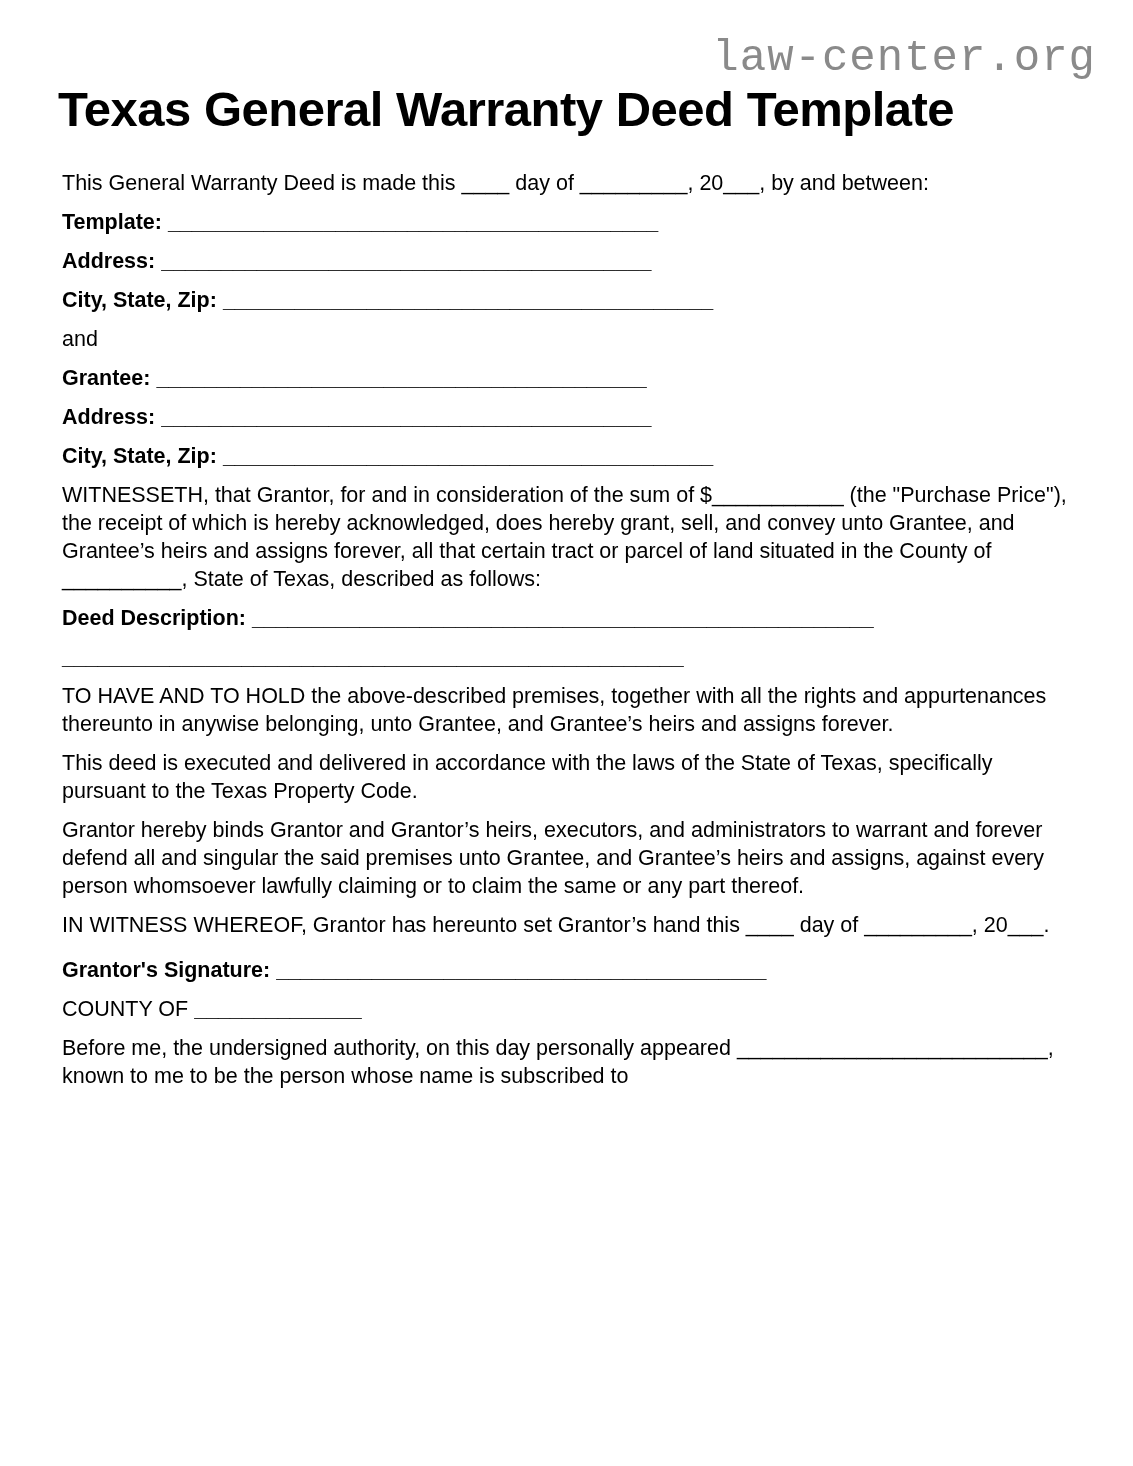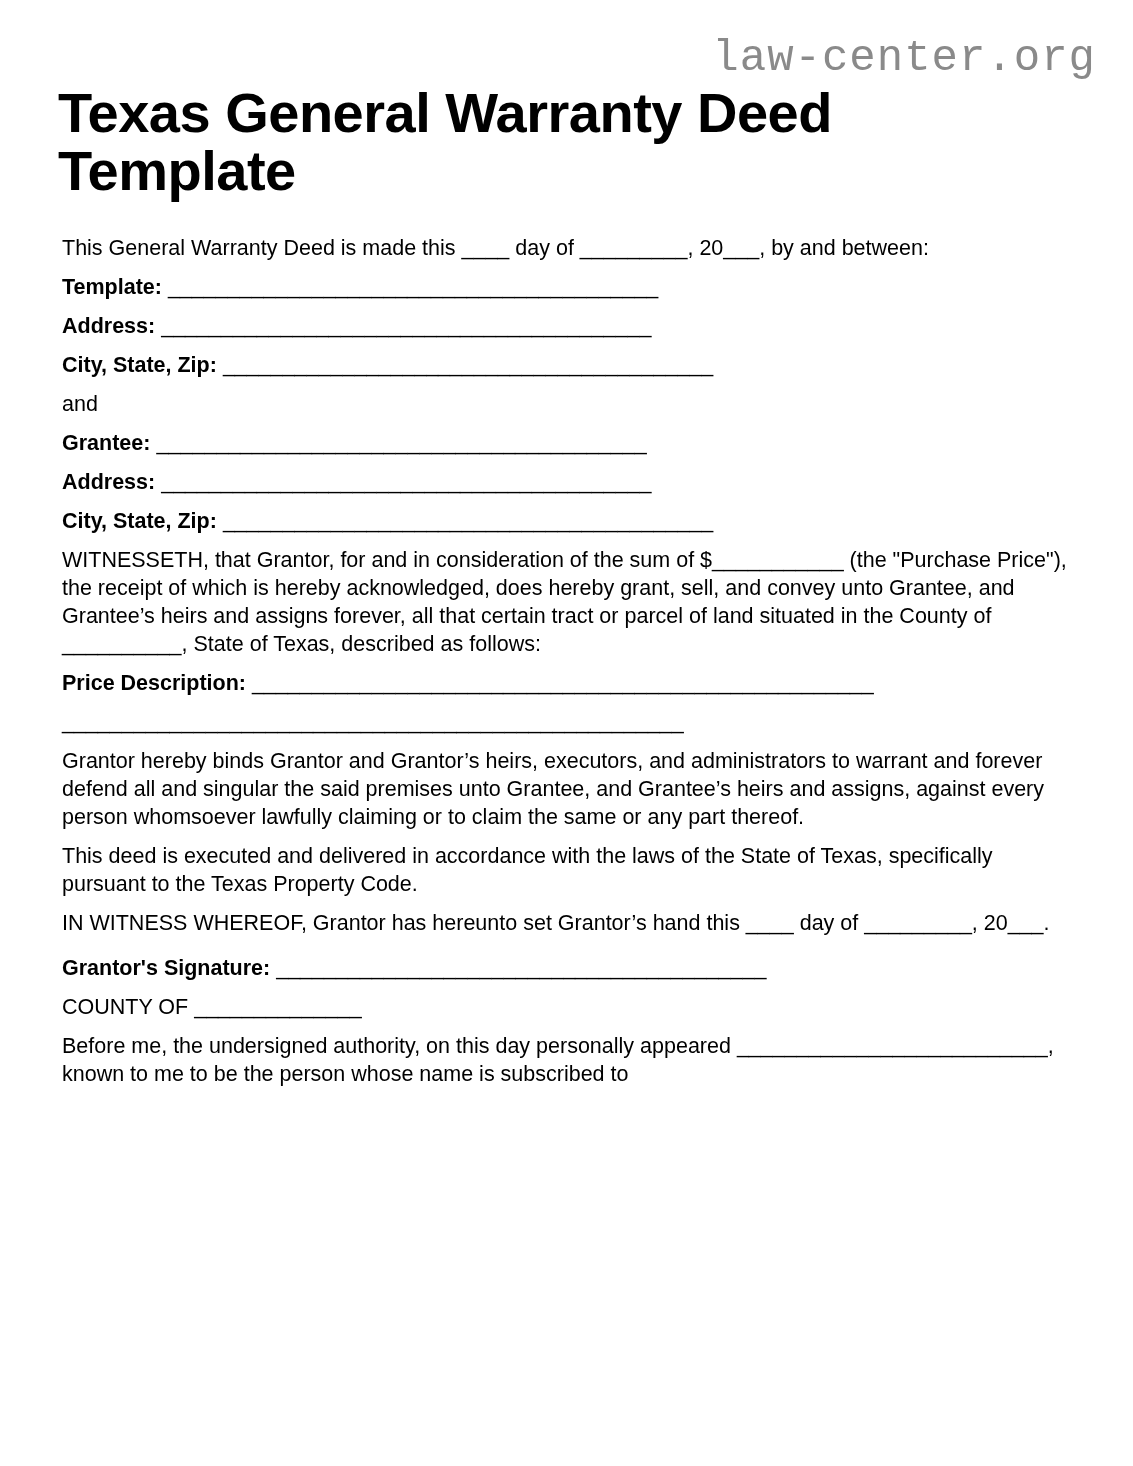--- a/index.html
+++ b/index.html
@@ -23,30 +23,30 @@
     font-size: 44px;
     line-height: 1.0;
     font-weight: normal;
     color: #8a8a8a;
     margin: 8px -26px 0 0;
     letter-spacing: 1px;
   }
   .doc-title {
     font-family: "Liberation Sans", sans-serif;
     font-weight: bold;
-    font-size: 56px;
+    font-size: 49px;
     line-height: 1.04;
     letter-spacing: -0.5px;
     color: #000000;
     margin: 4px 0 0 -4px;
   }
   p { margin: 11px 0 0 0; }
   p.intro { margin-top: 34px; }
   .label { font-weight: bold; }
-  .blank { white-space: nowrap; font-weight: normal; }
+  .blank { white-space: nowrap; font-weight: bold; }
   .tight { margin-top: 17px; }
 </style>
 </head>
 <body>
 
 <div class="page">
 
   <div class="watermark">law-center.org</div>
 
   <h1 class="doc-title">Texas General Warranty Deed Template</h1>
@@ -62,28 +62,29 @@
   <p>and</p>
 
   <p class="field"><span class="label">Grantee:</span> <span class="blank">_________________________________________</span></p>
 
   <p class="field"><span class="label">Address:</span> <span class="blank">_________________________________________</span></p>
 
   <p class="field"><span class="label">City, State, Zip:</span> <span class="blank">_________________________________________</span></p>
 
   <p>WITNESSETH, that Grantor, for and in consideration of the sum of $___________ (the "Purchase Price"), the receipt of which is hereby acknowledged, does hereby grant, sell, and convey unto Grantee, and Grantee’s heirs and assigns forever, all that certain tract or parcel of land situated in the County of __________, State of Texas, described as follows:</p>
 
-  <p class="field"><span class="label">Price Description:</span> <span class="blank">____________________________________________________</span></p>
+  <p class="field"><span class="label">Deed Description:</span> <span class="blank">____________________________________________________</span></p>
 
   <p class="field"><span class="blank">____________________________________________________</span></p>
 
+  <p>TO HAVE AND TO HOLD the above-described premises, together with all the rights and appurtenances thereunto in anywise belonging, unto Grantee, and Grantee’s heirs and assigns forever.</p>
+
+  <p>This deed is executed and delivered in accordance with the laws of the State of Texas, specifically pursuant to the Texas Property Code.</p>
 
   <p>Grantor hereby binds Grantor and Grantor’s heirs, executors, and administrators to warrant and forever defend all and singular the said premises unto Grantee, and Grantee’s heirs and assigns, against every person whomsoever lawfully claiming or to claim the same or any part thereof.</p>
-
-  <p>This deed is executed and delivered in accordance with the laws of the State of Texas, specifically pursuant to the Texas Property Code.</p>
 
   <p>IN WITNESS WHEREOF, Grantor has hereunto set Grantor’s hand this ____ day of _________, 20___.</p>
 
   <p class="field tight"><span class="label">Grantor's Signature:</span> <span class="blank">_________________________________________</span></p>
 
 
 
   <p class="field"><span>COUNTY OF</span> <span class="blank">______________</span></p>
 
   <p>Before me, the undersigned authority, on this day personally appeared __________________________, known to me to be the person whose name is subscribed to</p>

